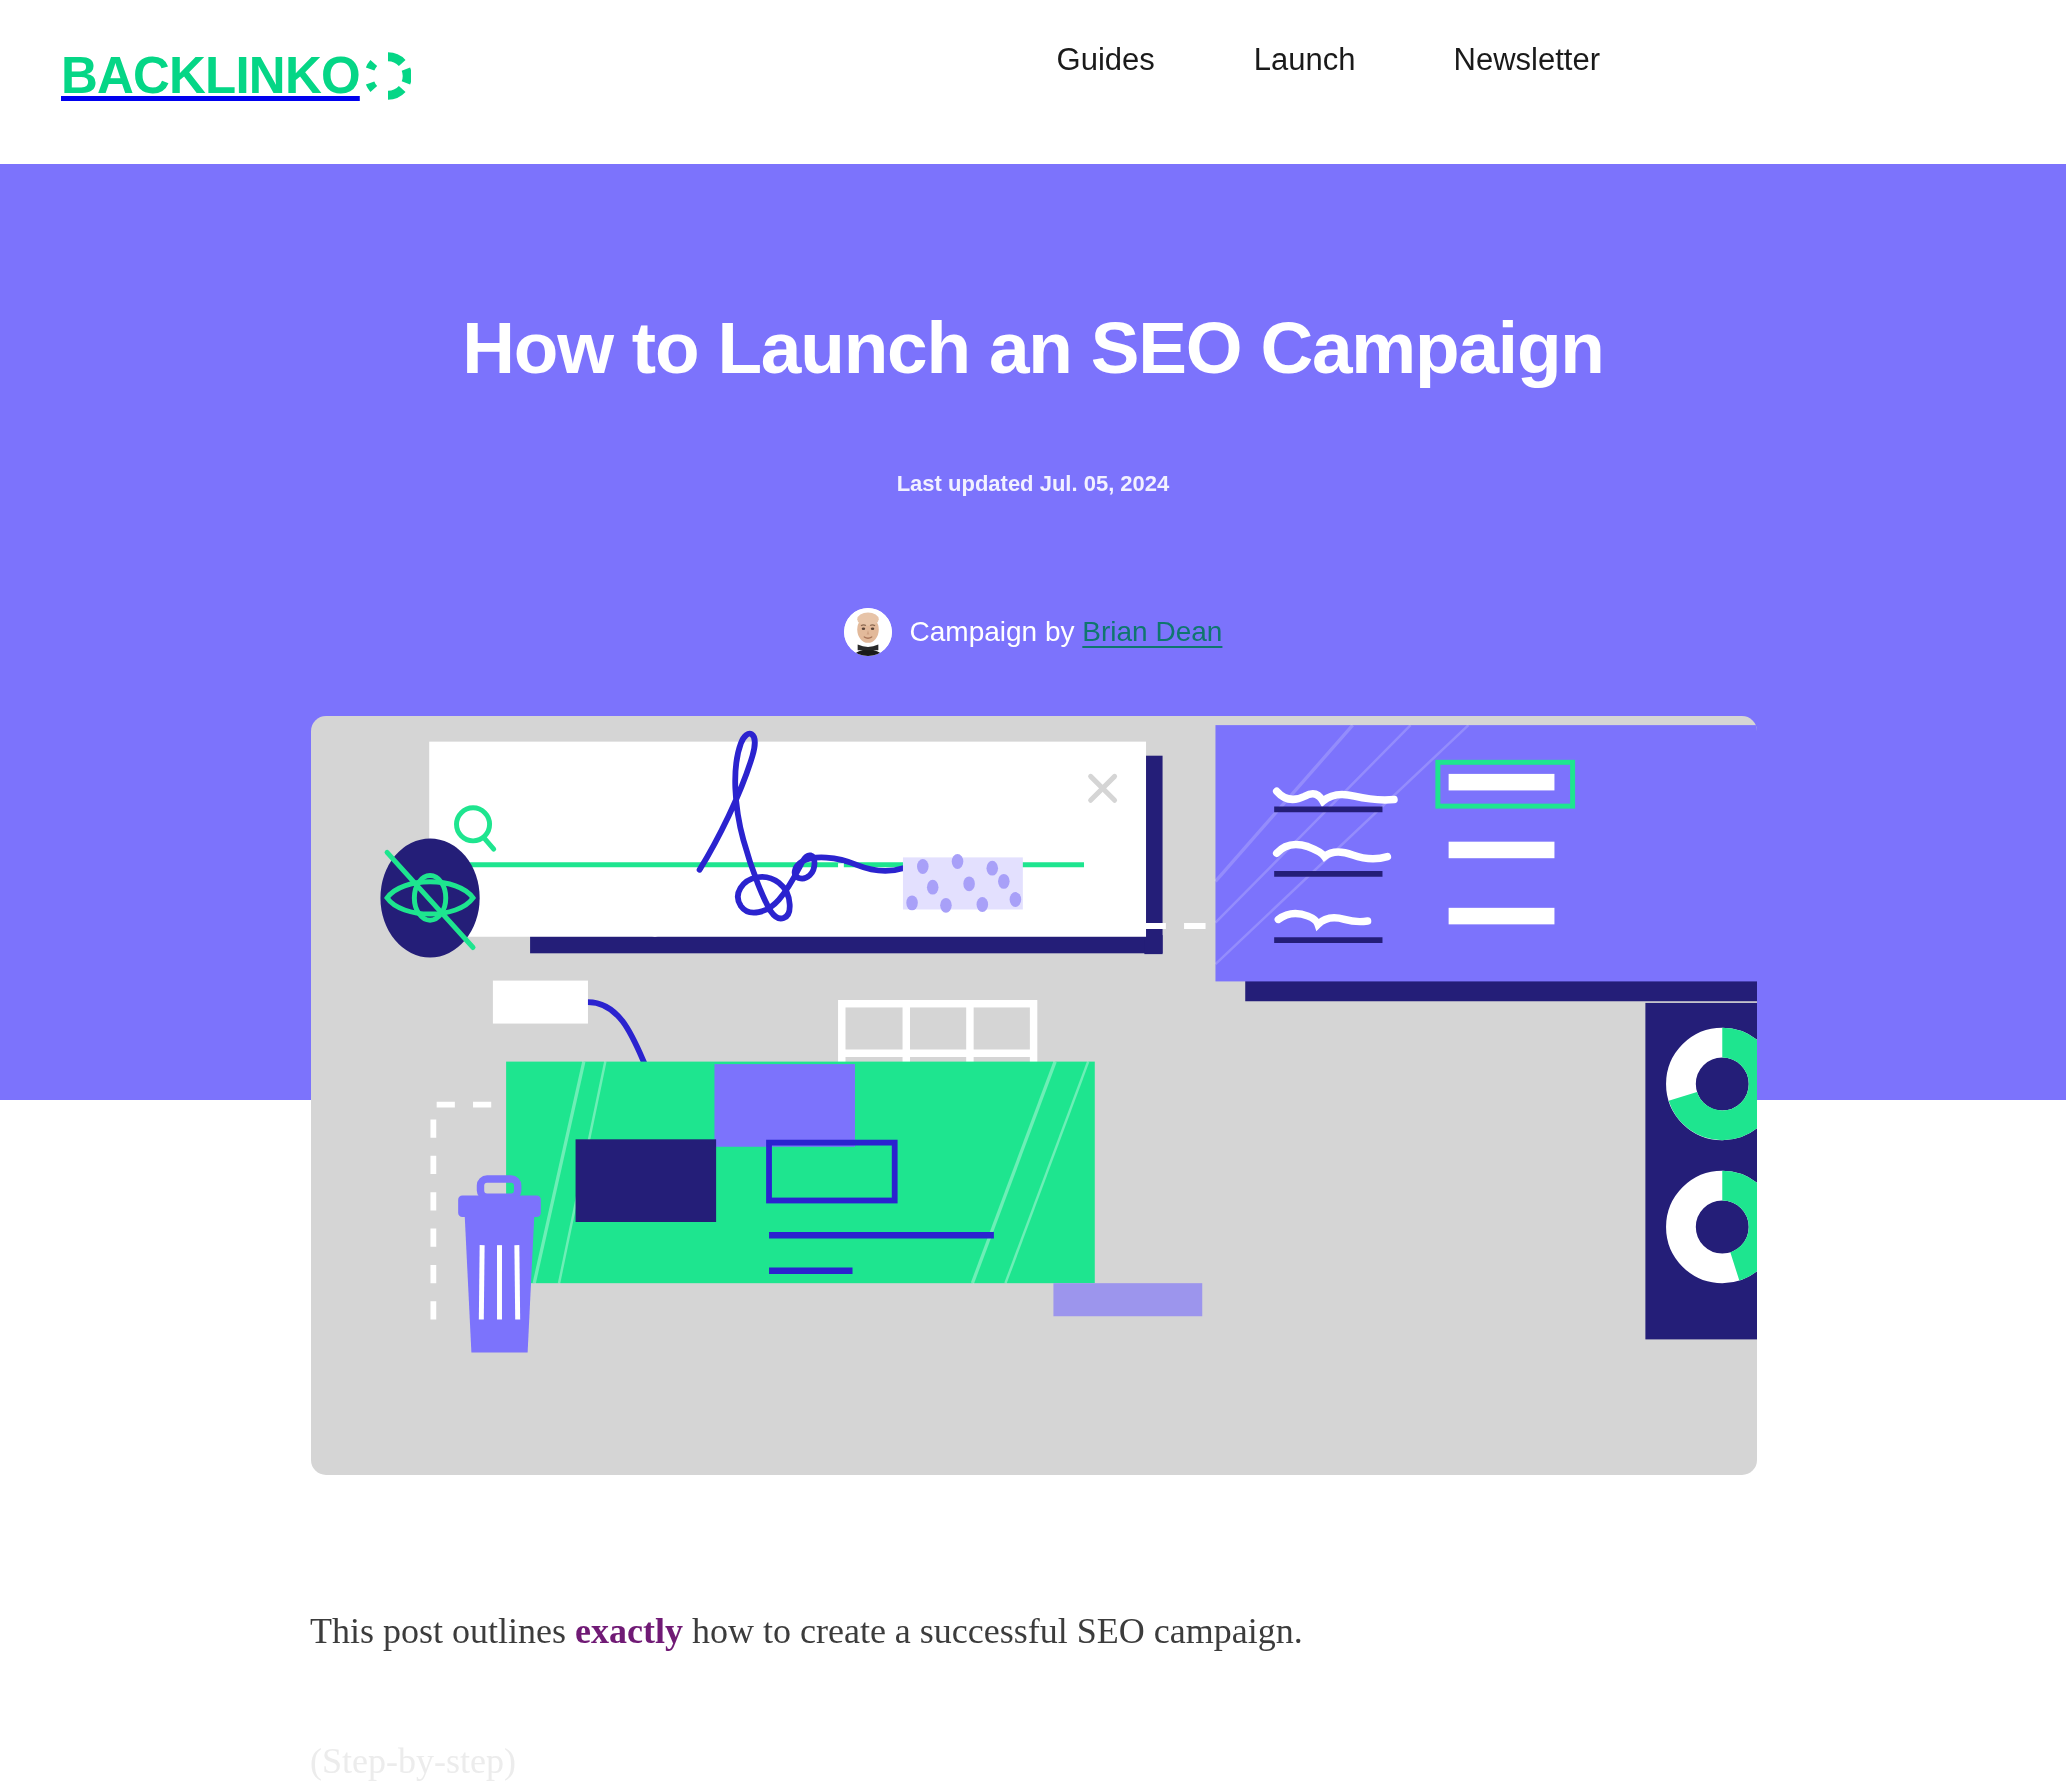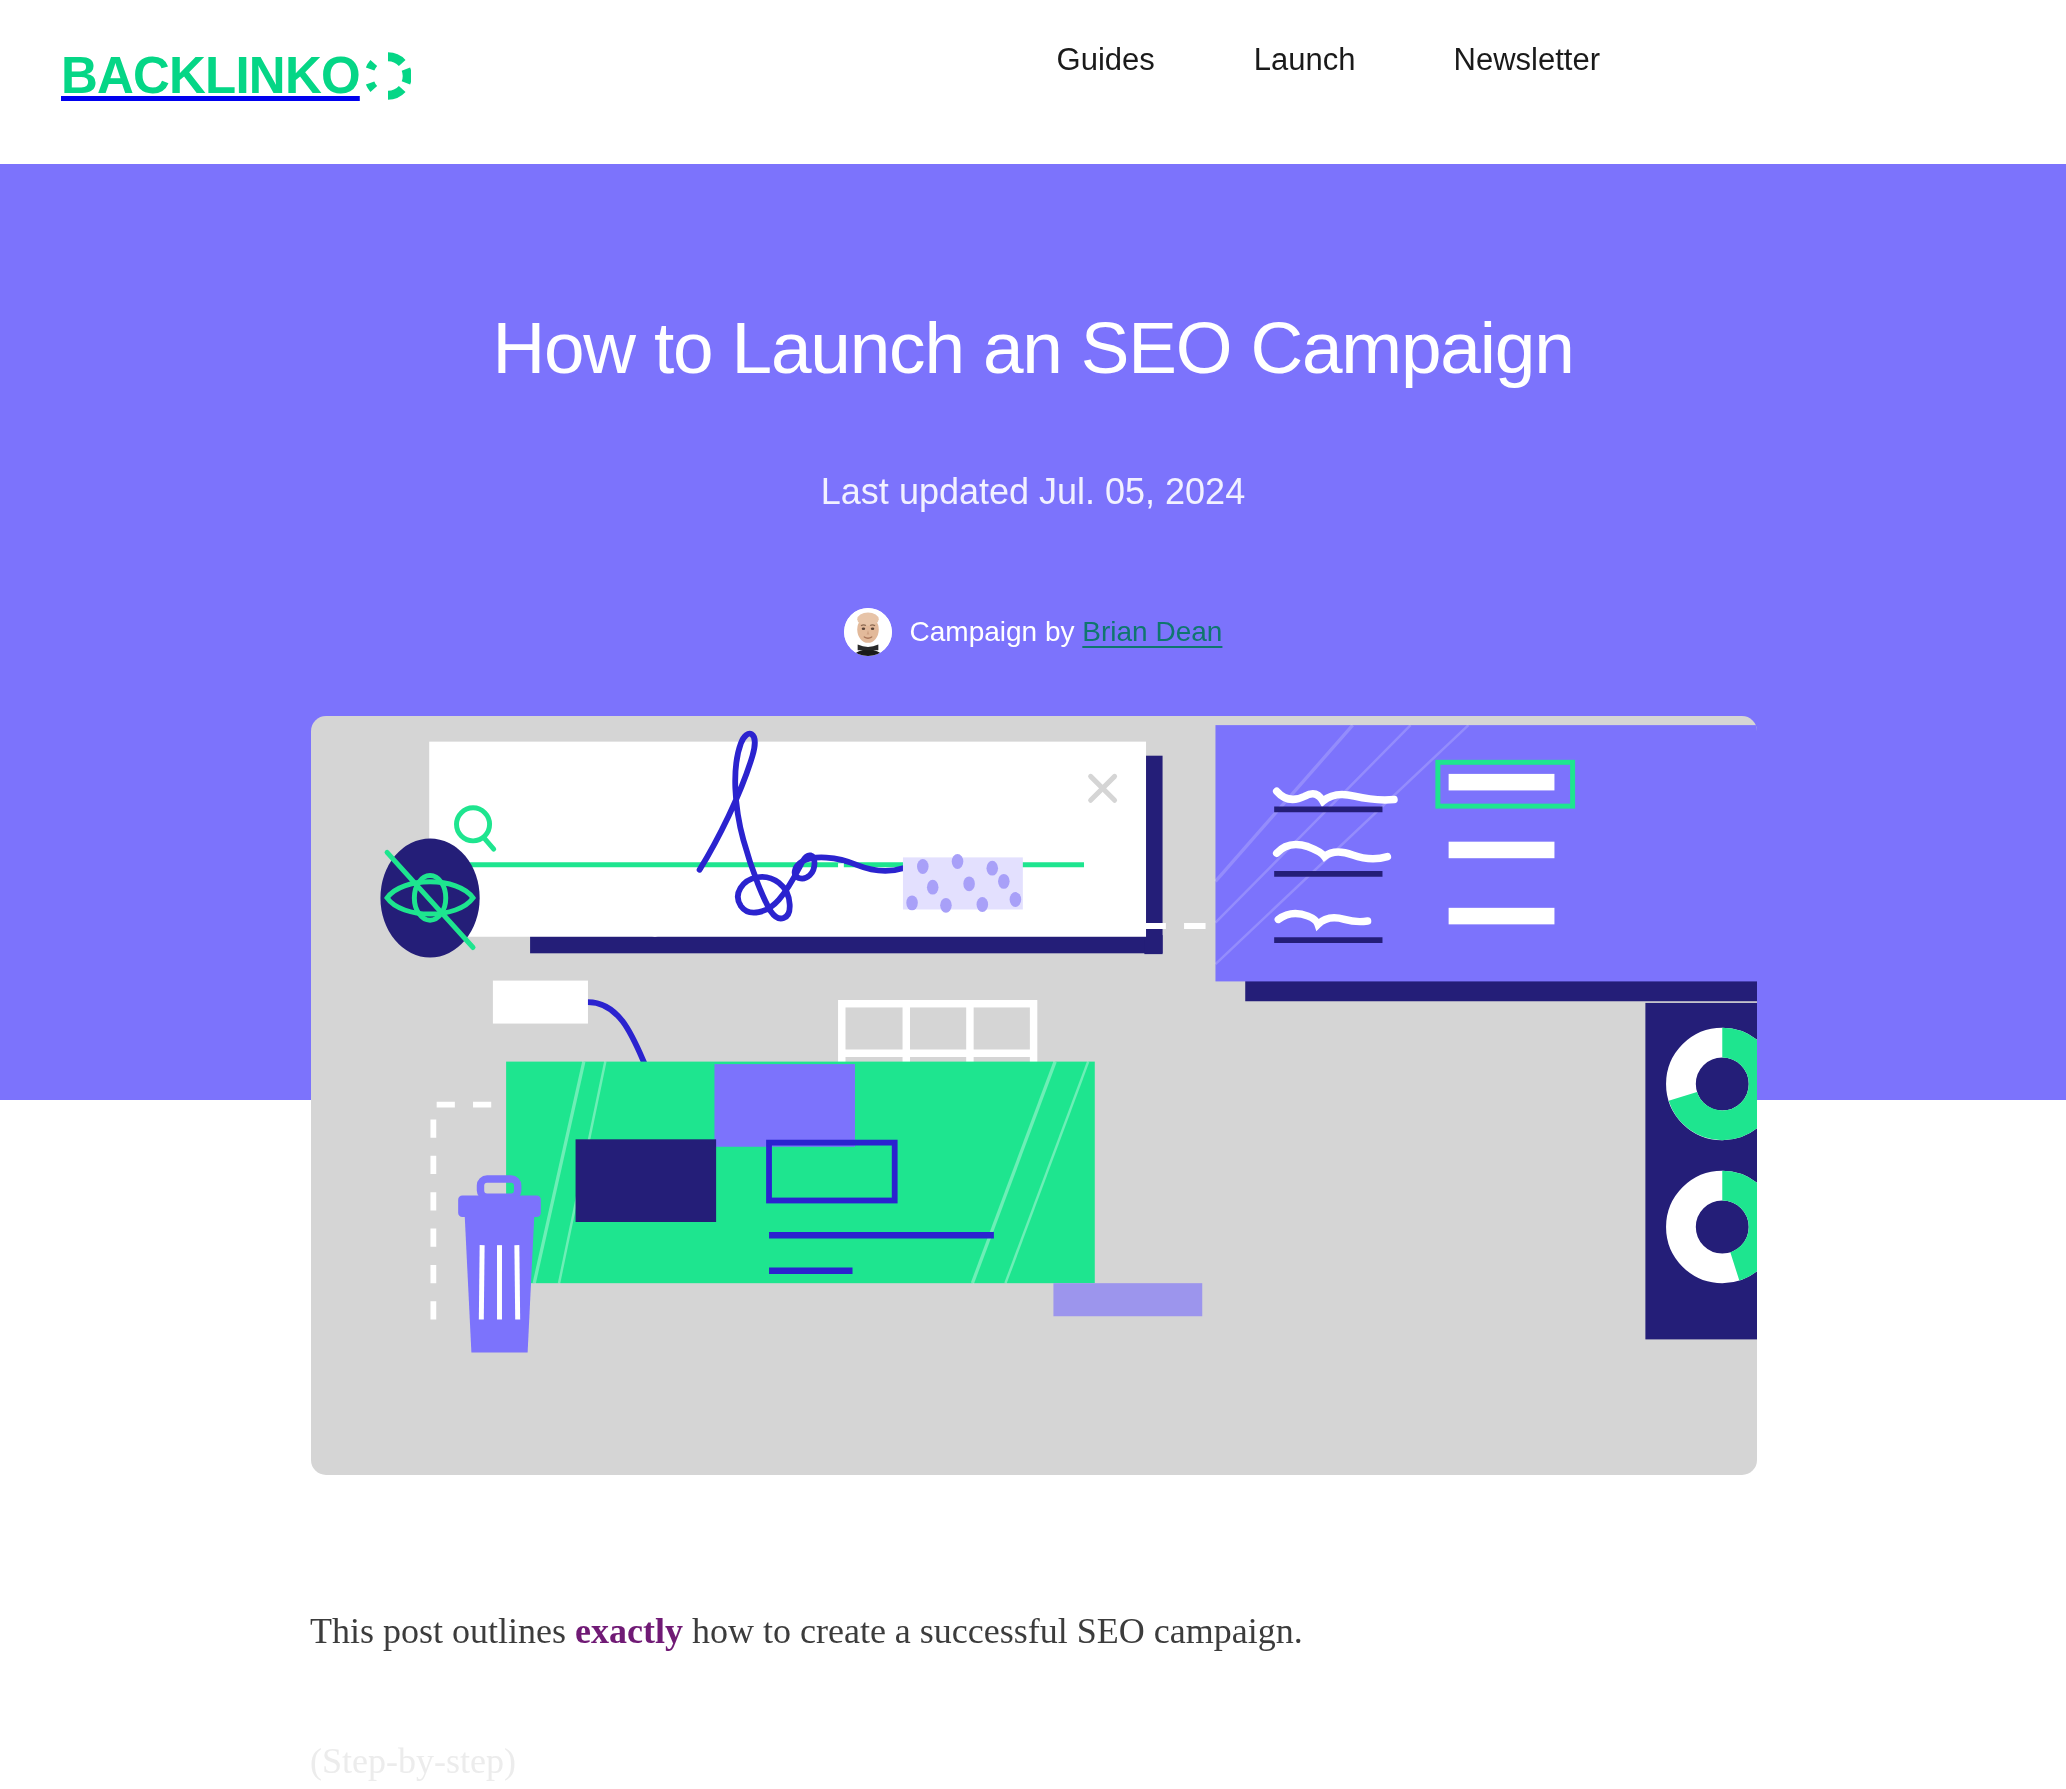--- a/index.html
+++ b/index.html
@@ -43,27 +43,27 @@
 
   
   .hero {
     position: absolute; top: 164px; left: 0;
     width: 2066px; height: 936px;
     background: #7C73FC;
   }
   .hero-title {
     position: absolute; top: 309px; left: 0; width: 2066px;
     text-align: center;
-    font-size: 73px; font-weight: 400; color: #ffffff;
+    font-size: 73px; font-weight: 700; color: #ffffff;
     letter-spacing: -1.2px; line-height: 1.08;
   }
   .hero-date {
     position: absolute; top: 471px; left: 0; width: 2066px;
     text-align: center;
-    font-size: 36px; color: #f2f1ff; font-weight: 400;
+    font-size: 22px; color: #f2f1ff; font-weight: 700;
   }
   .byline {
     position: absolute; top: 608px; left: 0; width: 2066px;
     display: flex; align-items: center; justify-content: center; gap: 18px;
   }
   .avatar {
     width: 48px; height: 48px; border-radius: 50%;
     background: #ffffff; overflow: hidden; position: relative;
     flex: 0 0 auto;
   }

